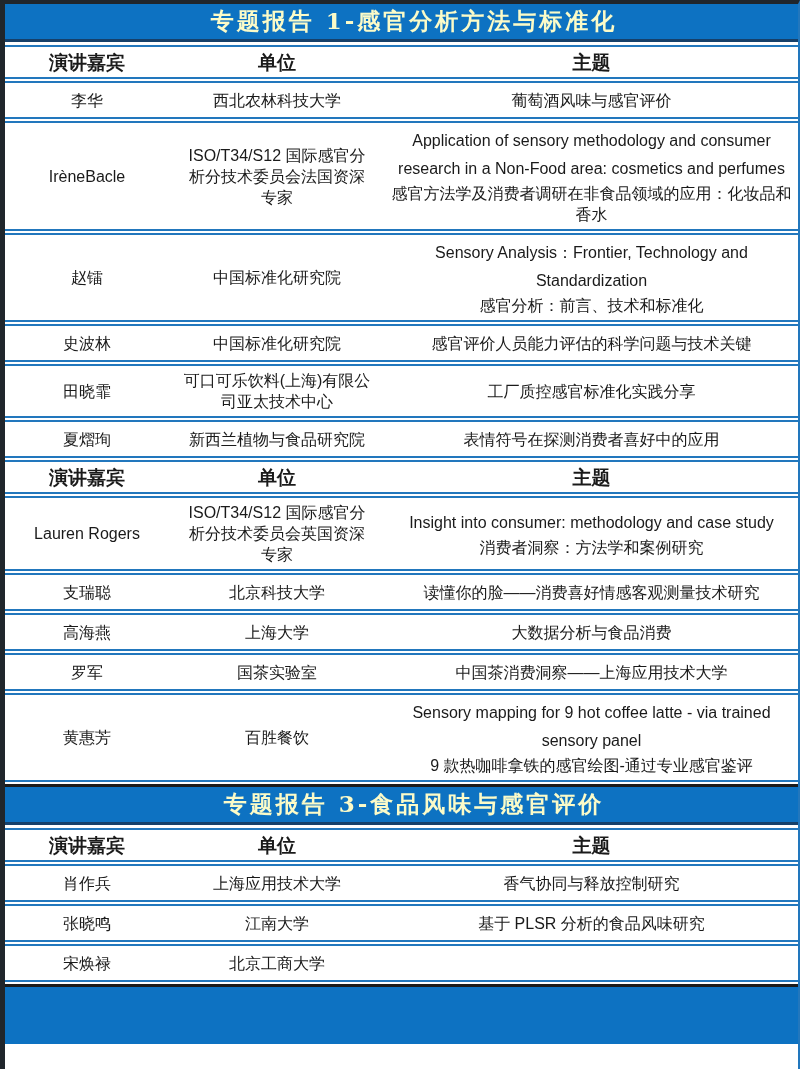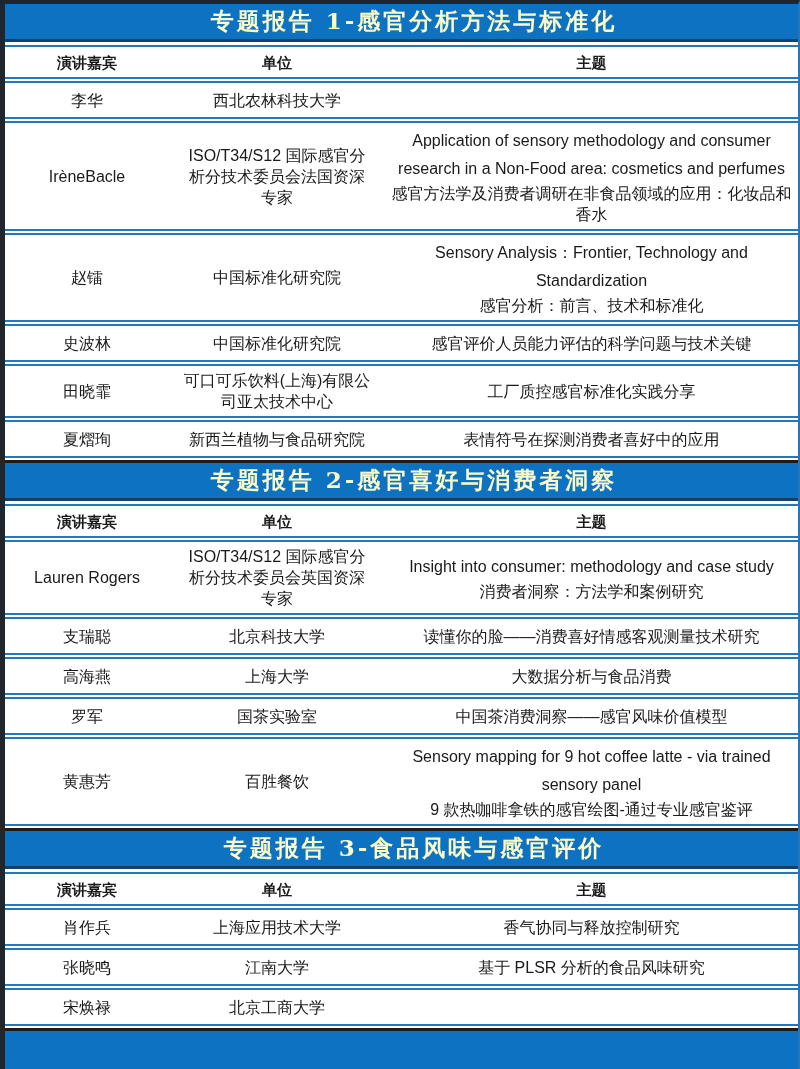--- a/index.html
+++ b/index.html
@@ -33,21 +33,21 @@
   .band.with-top{border-top:3px solid #1c1c1c;height:41px;}
   .row{
     display:grid;grid-template-columns:160px 220px 1fr;
     align-items:center;justify-items:center;
     border-top:2px solid var(--row-border);
     border-bottom:2px solid var(--row-border);
     background:#fff;margin:2px 0;
     padding:4px 2px;min-height:38px;
     text-align:center;font-size:16px;line-height:21px;
   }
-  .row.hrow{font-weight:bold;font-size:15px;min-height:34px;}
+  .row.hrow{font-weight:bold;font-size:19px;min-height:34px;}
   .cell{padding:0 2px;}
   .org-inner{display:inline-block;max-width:190px;}
   .topic-inner{display:inline-block;max-width:420px;}
   .en{line-height:28px;}
   .zh{line-height:21px;}
   .cut-band{
     border-top:3px solid #1c1c1c;
     background:var(--banner-blue);
     height:60px;margin-top:2px;
   }
@@ -62,20 +62,21 @@
           <span>专题报告 1-感官分析方法与标准化</span>
         </div>
         <div class="row hrow">
           <div class="cell">演讲嘉宾</div>
           <div class="cell">单位</div>
           <div class="cell">主题</div>
         </div>
         <div class="row">
           <div class="cell">李华</div>
           <div class="cell"><span class="org-inner">西北农林科技大学</span></div>
+          <div class="cell"><span class="topic-inner"><div class="zh">葡萄酒风味与感官评价</div></span></div>
         </div>
         <div class="row">
           <div class="cell">IrèneBacle</div>
           <div class="cell"><span class="org-inner">ISO/T34/S12 国际感官分析分技术委员会法国资深专家</span></div>
           <div class="cell"><span class="topic-inner"><div class="en">Application of sensory methodology and consumer research in a Non-Food area: cosmetics and perfumes</div><div class="zh">感官方法学及消费者调研在非食品领域的应用：化妆品和香水</div></span></div>
         </div>
         <div class="row">
           <div class="cell">赵镭</div>
           <div class="cell"><span class="org-inner">中国标准化研究院</span></div>
           <div class="cell"><span class="topic-inner"><div class="en">Sensory Analysis：Frontier, Technology and Standardization</div><div class="zh">感官分析：前言、技术和标准化</div></span></div>
@@ -90,23 +91,20 @@
           <div class="cell"><span class="org-inner">可口可乐饮料(上海)有限公司亚太技术中心</span></div>
           <div class="cell"><span class="topic-inner"><div class="zh">工厂质控感官标准化实践分享</div></span></div>
         </div>
         <div class="row">
           <div class="cell">夏熠珣</div>
           <div class="cell"><span class="org-inner">新西兰植物与食品研究院</span></div>
           <div class="cell"><span class="topic-inner"><div class="zh">表情符号在探测消费者喜好中的应用</div></span></div>
         </div>
       </section>
       <section>
-        <div class="band with-top">
-          <span>专题报告 2-感官喜好与消费者洞察</span>
-        </div>
         <div class="row hrow">
           <div class="cell">演讲嘉宾</div>
           <div class="cell">单位</div>
           <div class="cell">主题</div>
         </div>
         <div class="row">
           <div class="cell">Lauren Rogers</div>
           <div class="cell"><span class="org-inner">ISO/T34/S12 国际感官分析分技术委员会英国资深专家</span></div>
           <div class="cell"><span class="topic-inner"><div class="en">Insight into consumer: methodology and case study</div><div class="zh">消费者洞察：方法学和案例研究</div></span></div>
         </div>
@@ -116,21 +114,21 @@
           <div class="cell"><span class="topic-inner"><div class="zh">读懂你的脸——消费喜好情感客观测量技术研究</div></span></div>
         </div>
         <div class="row">
           <div class="cell">高海燕</div>
           <div class="cell"><span class="org-inner">上海大学</span></div>
           <div class="cell"><span class="topic-inner"><div class="zh">大数据分析与食品消费</div></span></div>
         </div>
         <div class="row">
           <div class="cell">罗军</div>
           <div class="cell"><span class="org-inner">国茶实验室</span></div>
-          <div class="cell"><span class="topic-inner"><div class="zh">中国茶消费洞察——感官风味价值模型</div></span></div>
+          <div class="cell"><span class="topic-inner"><div class="zh">中国茶消费洞察——上海应用技术大学</div></span></div>
         </div>
         <div class="row">
           <div class="cell">黄惠芳</div>
           <div class="cell"><span class="org-inner">百胜餐饮</span></div>
           <div class="cell"><span class="topic-inner"><div class="en">Sensory mapping for 9 hot coffee latte - via trained sensory panel</div><div class="zh">9 款热咖啡拿铁的感官绘图-通过专业感官鉴评</div></span></div>
         </div>
       </section>
       <section>
         <div class="band with-top">
           <span>专题报告 3-食品风味与感官评价</span>

